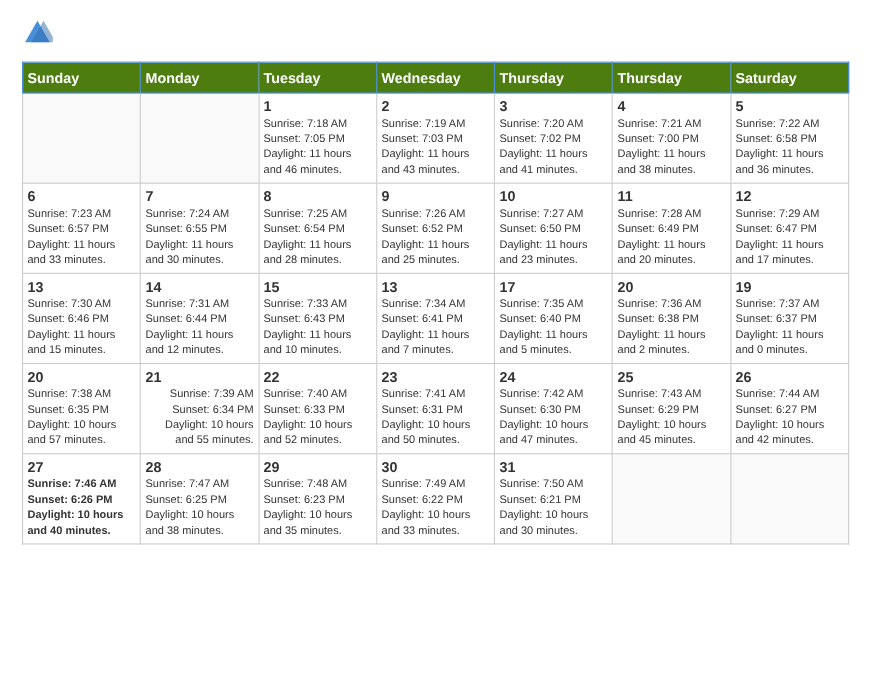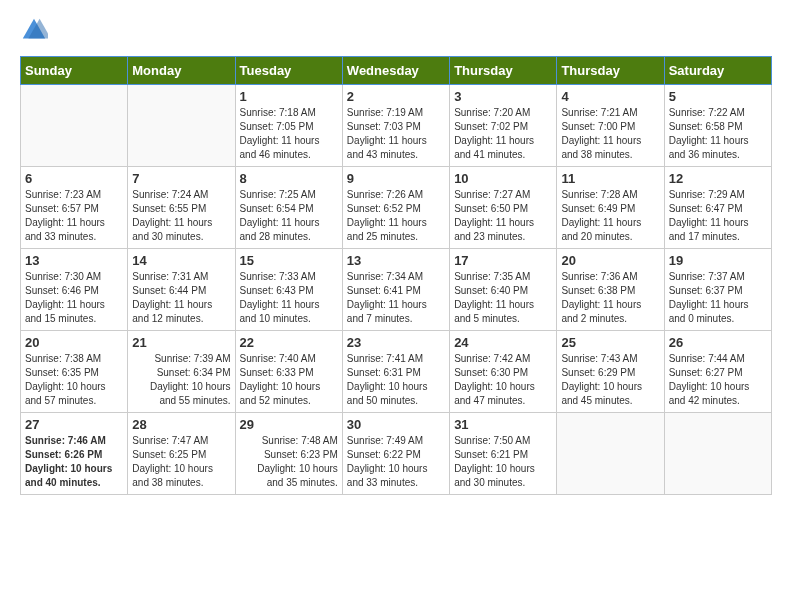--- a/index.html
+++ b/index.html
@@ -297,21 +297,21 @@
 Daylight: 10 hours and 40 minutes.</div>
         </td>
         <td>
           <span class="day-number">28</span>
           <div class="day-info" style="white-space: pre-line;">Sunrise: 7:47 AM
 Sunset: 6:25 PM
 Daylight: 10 hours and 38 minutes.</div>
         </td>
         <td>
           <span class="day-number">29</span>
-          <div class="day-info" style="white-space: pre-line; text-align: right;">Sunrise: 7:48 AM
+          <div class="day-info" style="white-space: pre-line;">Sunrise: 7:48 AM
 Sunset: 6:23 PM
 Daylight: 10 hours and 35 minutes.</div>
         </td>
         <td>
           <span class="day-number">30</span>
           <div class="day-info" style="white-space: pre-line;">Sunrise: 7:49 AM
 Sunset: 6:22 PM
 Daylight: 10 hours and 33 minutes.</div>
         </td>
         <td>

